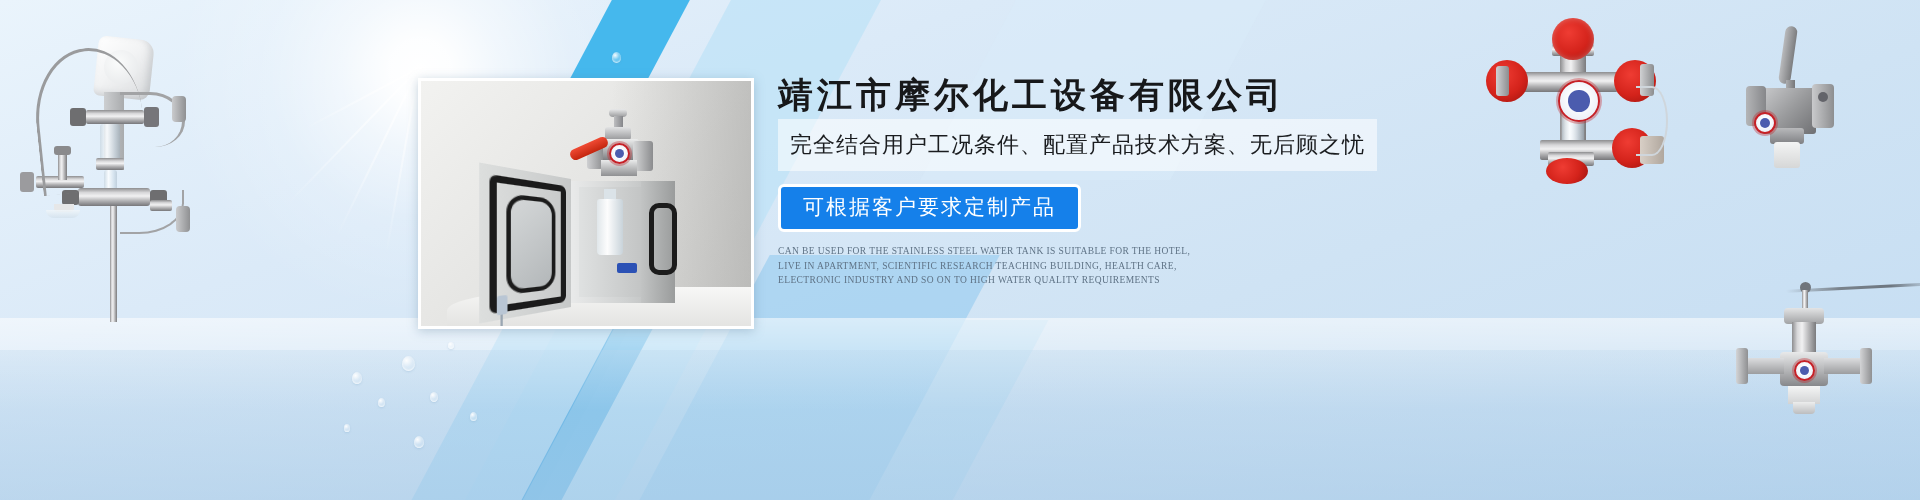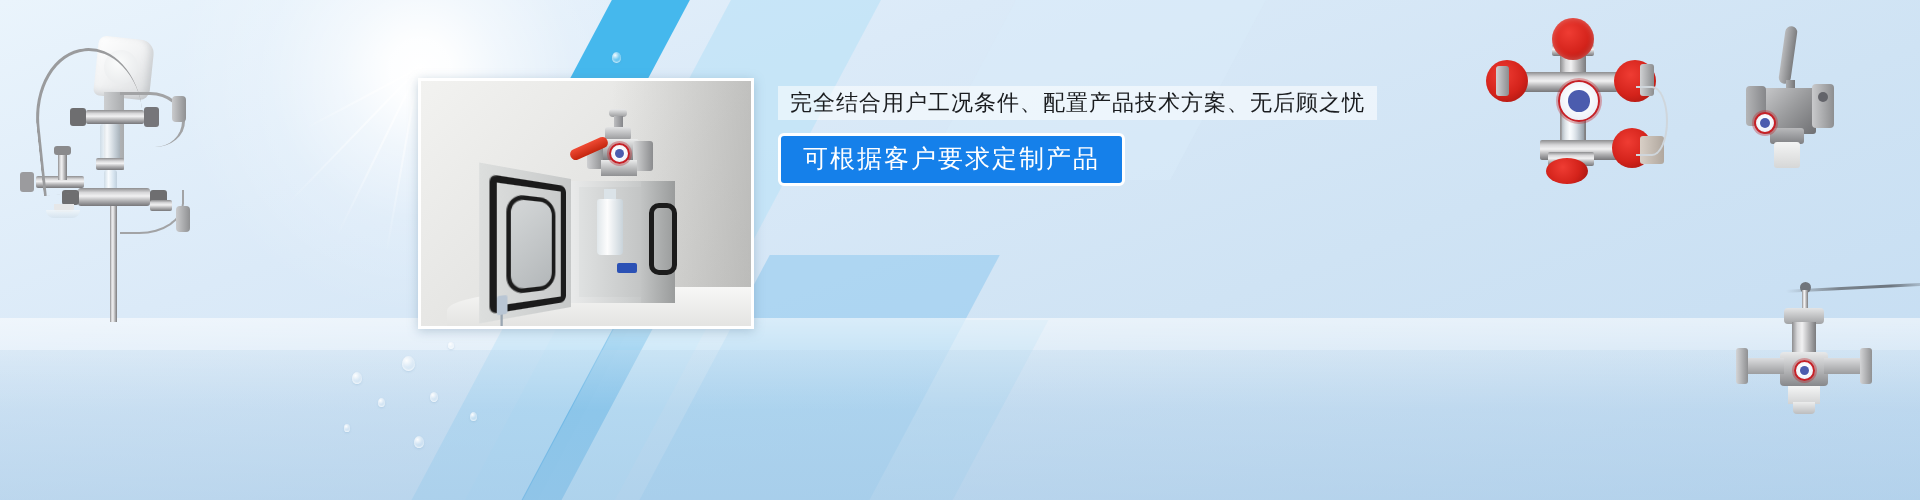--- a/index.html
+++ b/index.html
@@ -128,36 +128,35 @@
     color:#ffffff;
     font-size:30px;
     font-weight:700;
     letter-spacing:3px;
     padding:6px 14px 8px 14px;
     line-height:1.1;
     white-space:nowrap;
   }
 
   .subline {
-    margin-top:14px;
     display:inline-block;
     background:rgba(255,255,255,0.55);
     color:#1a1c1f;
     font-size:22px;
     letter-spacing:1px;
-    padding:2px 12px;
+    padding:11px 12px;
     white-space:nowrap;
   }
 
   .custom-box {
     display:inline-block;
     margin-top:13px;
     background:#1580ea;
     color:#ffffff;
-    font-size:25px;
+    font-size:21px;
     letter-spacing:2px;
     padding:6px 22px 8px 22px;
     border:3px solid #ffffff;
     border-radius:6px;
     white-space:nowrap;
   }
 
   .eng-text {
     margin-top:12px;
     width:416px;
@@ -310,22 +309,24 @@
       <div style="position:absolute;left:52px;top:32px;width:20px;height:30px;border-radius:3px;background:linear-gradient(to right,#d8d9da,#8b8c8e);"></div>
       <div style="position:absolute;left:20px;top:51px;width:36px;height:16px;background:linear-gradient(to bottom,#e9eaea,#8f9092);"></div>
       <div class="badge" style="left:28px;top:34px;width:17px;height:17px;">
         <div class="badge-core"></div>
       </div>
     </div>
     <div class="lever-red"></div>
   </div>
 
   <div class="text-block">
+    <div class="company">靖江市摩尔化工设备有限公司</div>
     <div><span class="subline">完全结合用户工况条件、配置产品技术方案、无后顾之忧</span></div>
     <div><span class="custom-box">可根据客户要求定制产品</span></div>
+    <div class="eng-text">CAN BE USED FOR THE STAINLESS STEEL WATER TANK IS SUITABLE FOR THE HOTEL, LIVE IN APARTMENT, SCIENTIFIC RESEARCH TEACHING BUILDING, HEALTH CARE, ELECTRONIC INDUSTRY AND SO ON TO HIGH WATER QUALITY REQUIREMENTS</div>
   </div>
 
   <div>
 
     <div class="equip metal-v" style="left:1560px;top:44px;width:26px;height:100px;border-radius:2px;"></div>
 
     <div class="equip metal-h" style="left:1506px;top:72px;width:112px;height:20px;border-radius:2px;"></div>
 
     <div class="equip glass-tube" style="left:1562px;top:90px;width:22px;height:54px;"></div>
 

